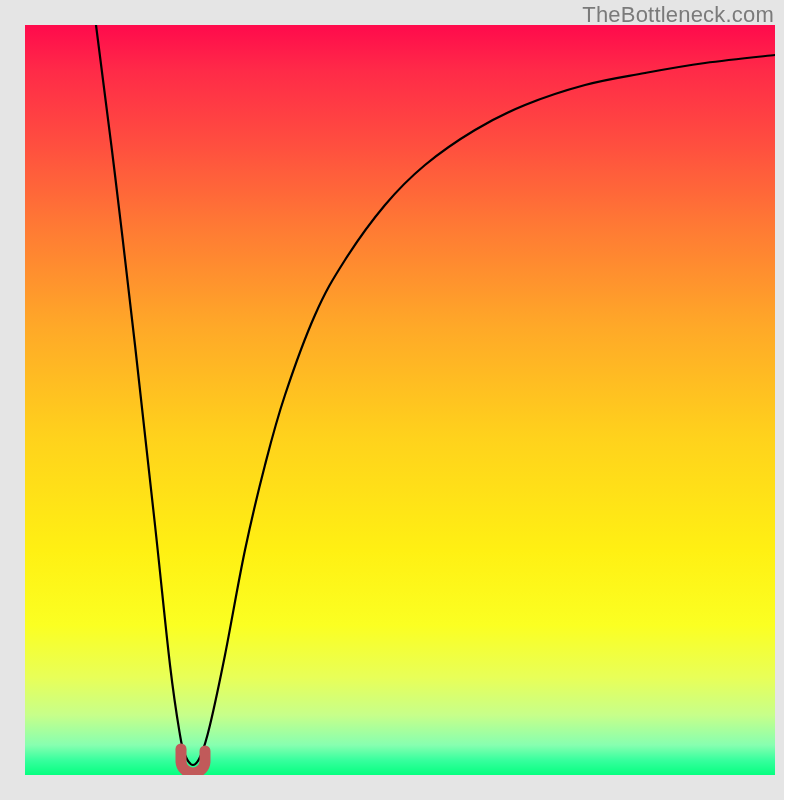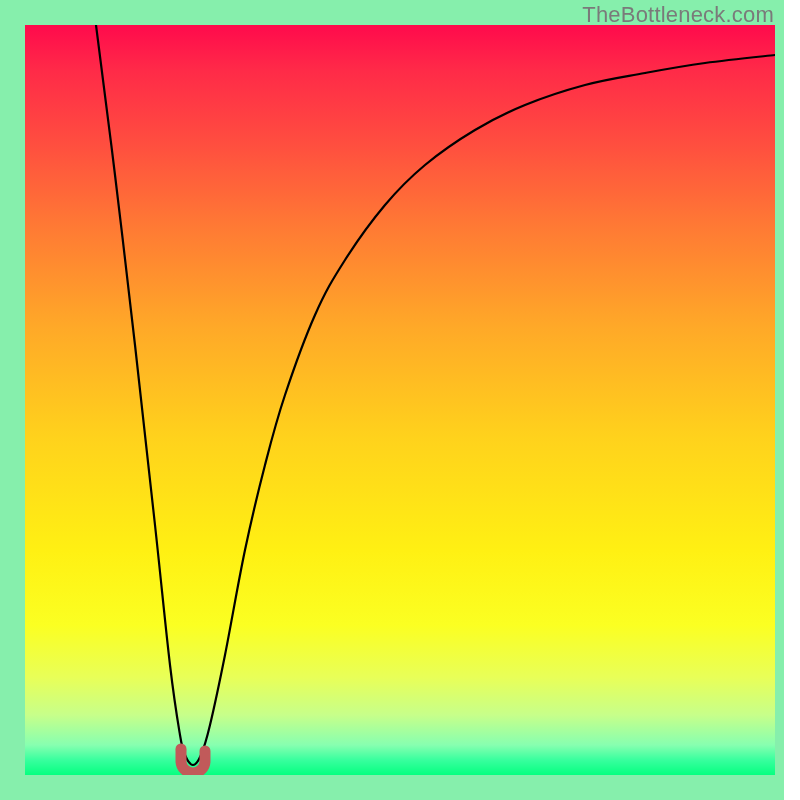--- a/index.html
+++ b/index.html
@@ -6,21 +6,21 @@
     margin: 0;
     padding: 0;
     width: 800px;
     height: 800px;
     overflow: hidden;
     font-family: Arial, Helvetica, sans-serif;
   }
   .frame {
     width: 784px;
     height: 800px;
-    background: #86efac;
+    background: #e5e5e5;
     position: relative;
   }
   .plot {
     position: absolute;
     left: 25px;
     top: 25px;
     width: 750px;
     height: 750px;
     overflow: hidden;
   }

